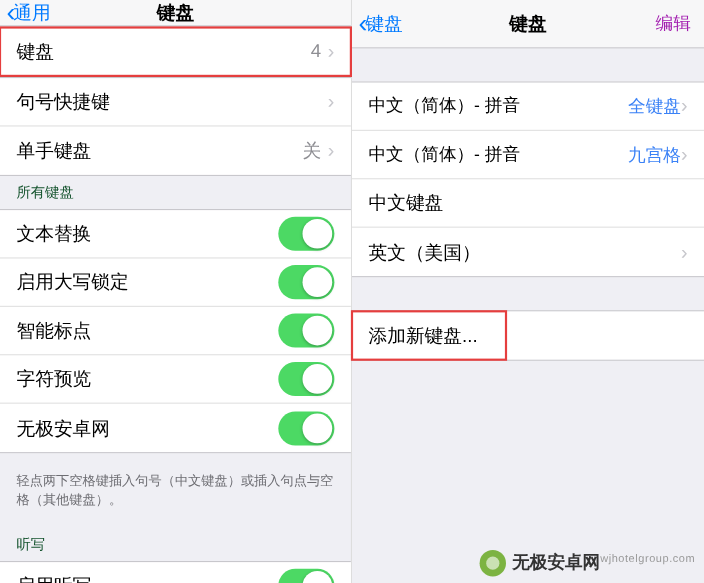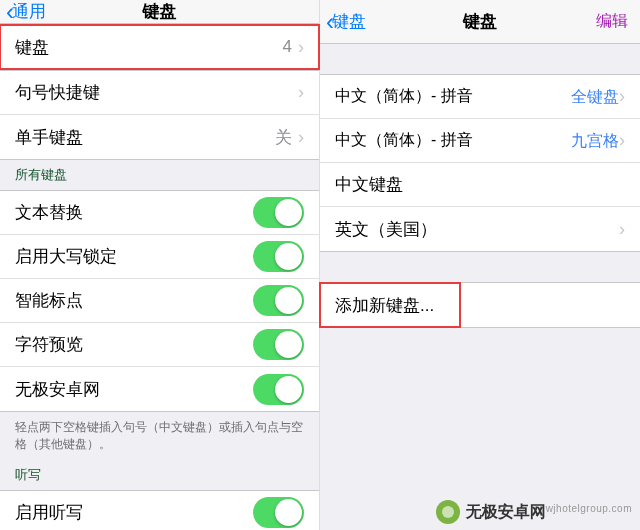--- a/index.html
+++ b/index.html
@@ -17,21 +17,21 @@
 .group { background: #fff; border-top: 1px solid #c8c7cc; border-bottom: 1px solid #c8c7cc; }
 .row { min-height: 44px; display: flex; align-items: center; padding: 0 15px; position: relative; border-bottom: 1px solid #e0e0e0; }
 .row:last-child { border-bottom: none; }
 .row .label { flex: 1; font-size: 17px; color: #000; }
 .row .sub { font-size: 16px; color: #3b82f6; margin-top: 1px; text-align: center; }
 .row .stack { display: flex; flex-direction: row; flex: 1; padding: 8px 0; }
 .row .value { font-size: 17px; color: #8e8e93; margin-right: 6px; }
 .row .disclosure { color: #c7c7cc; font-size: 18px; }
 .toggle { width: 51px; height: 31px; border-radius: 16px; background: #4cd964; position: relative; flex-shrink: 0; }
 .toggle::after { content: ""; position: absolute; right: 2px; top: 2px; width: 27px; height: 27px; border-radius: 50%; background: #fff; box-shadow: 0 1px 3px rgba(0,0,0,0.3); }
-.footer-note { font-size: 12px; color: #6d6d72; padding: 7px 15px; line-height: 1.4; }
+.footer-note { font-size: 12px; color: #6d6d72; padding: 17px 15px; line-height: 1.4; }
 .highlight-red { outline: 2px solid #e53e3e; outline-offset: -1px; }
 .watermark { position: absolute; right: 8px; bottom: 6px; display: flex; align-items: center; gap: 6px; }
 .wm-icon { width: 24px; height: 24px; border-radius: 50%; background: #7cb342; position: relative; }
 .wm-icon::before { content: ""; position: absolute; left: 6px; top: 6px; width: 12px; height: 12px; border-radius: 50%; background: #fff; opacity: 0.6; }
 .wm-text { display: flex; flex-direction: row; line-height: 1.1; }
 .wm-line1 { font-size: 16px; font-weight: 600; color: #333; }
 .wm-line2 { font-size: 10px; color: #999; letter-spacing: 0.5px; }
 </style>
 </head>
 <body>

